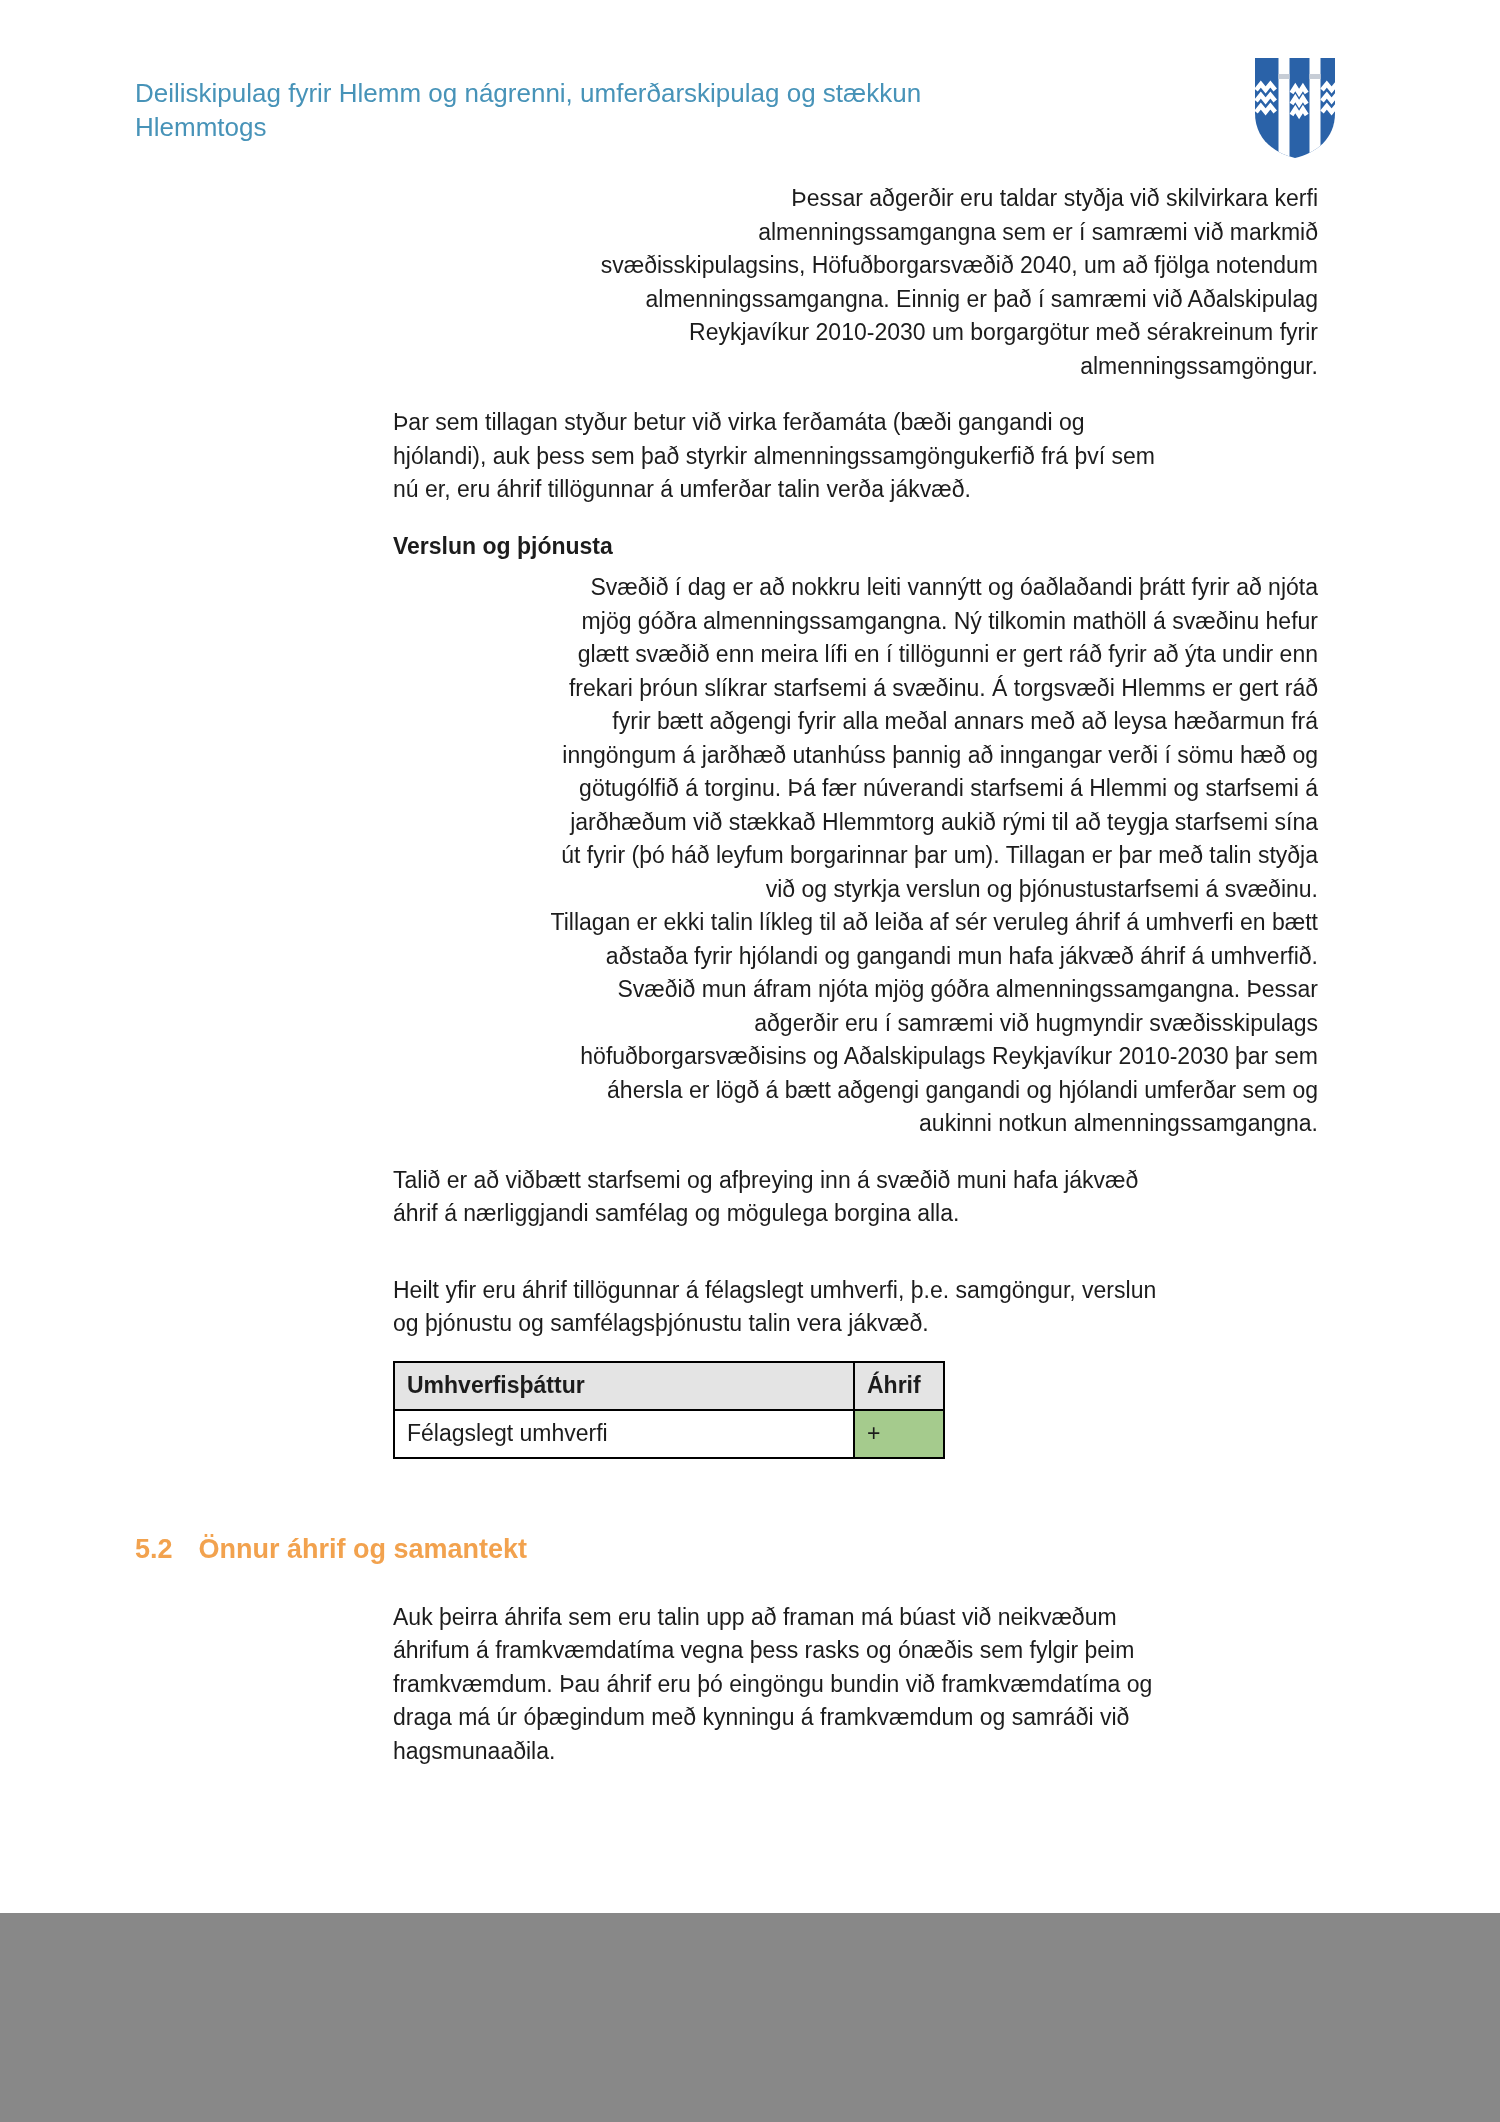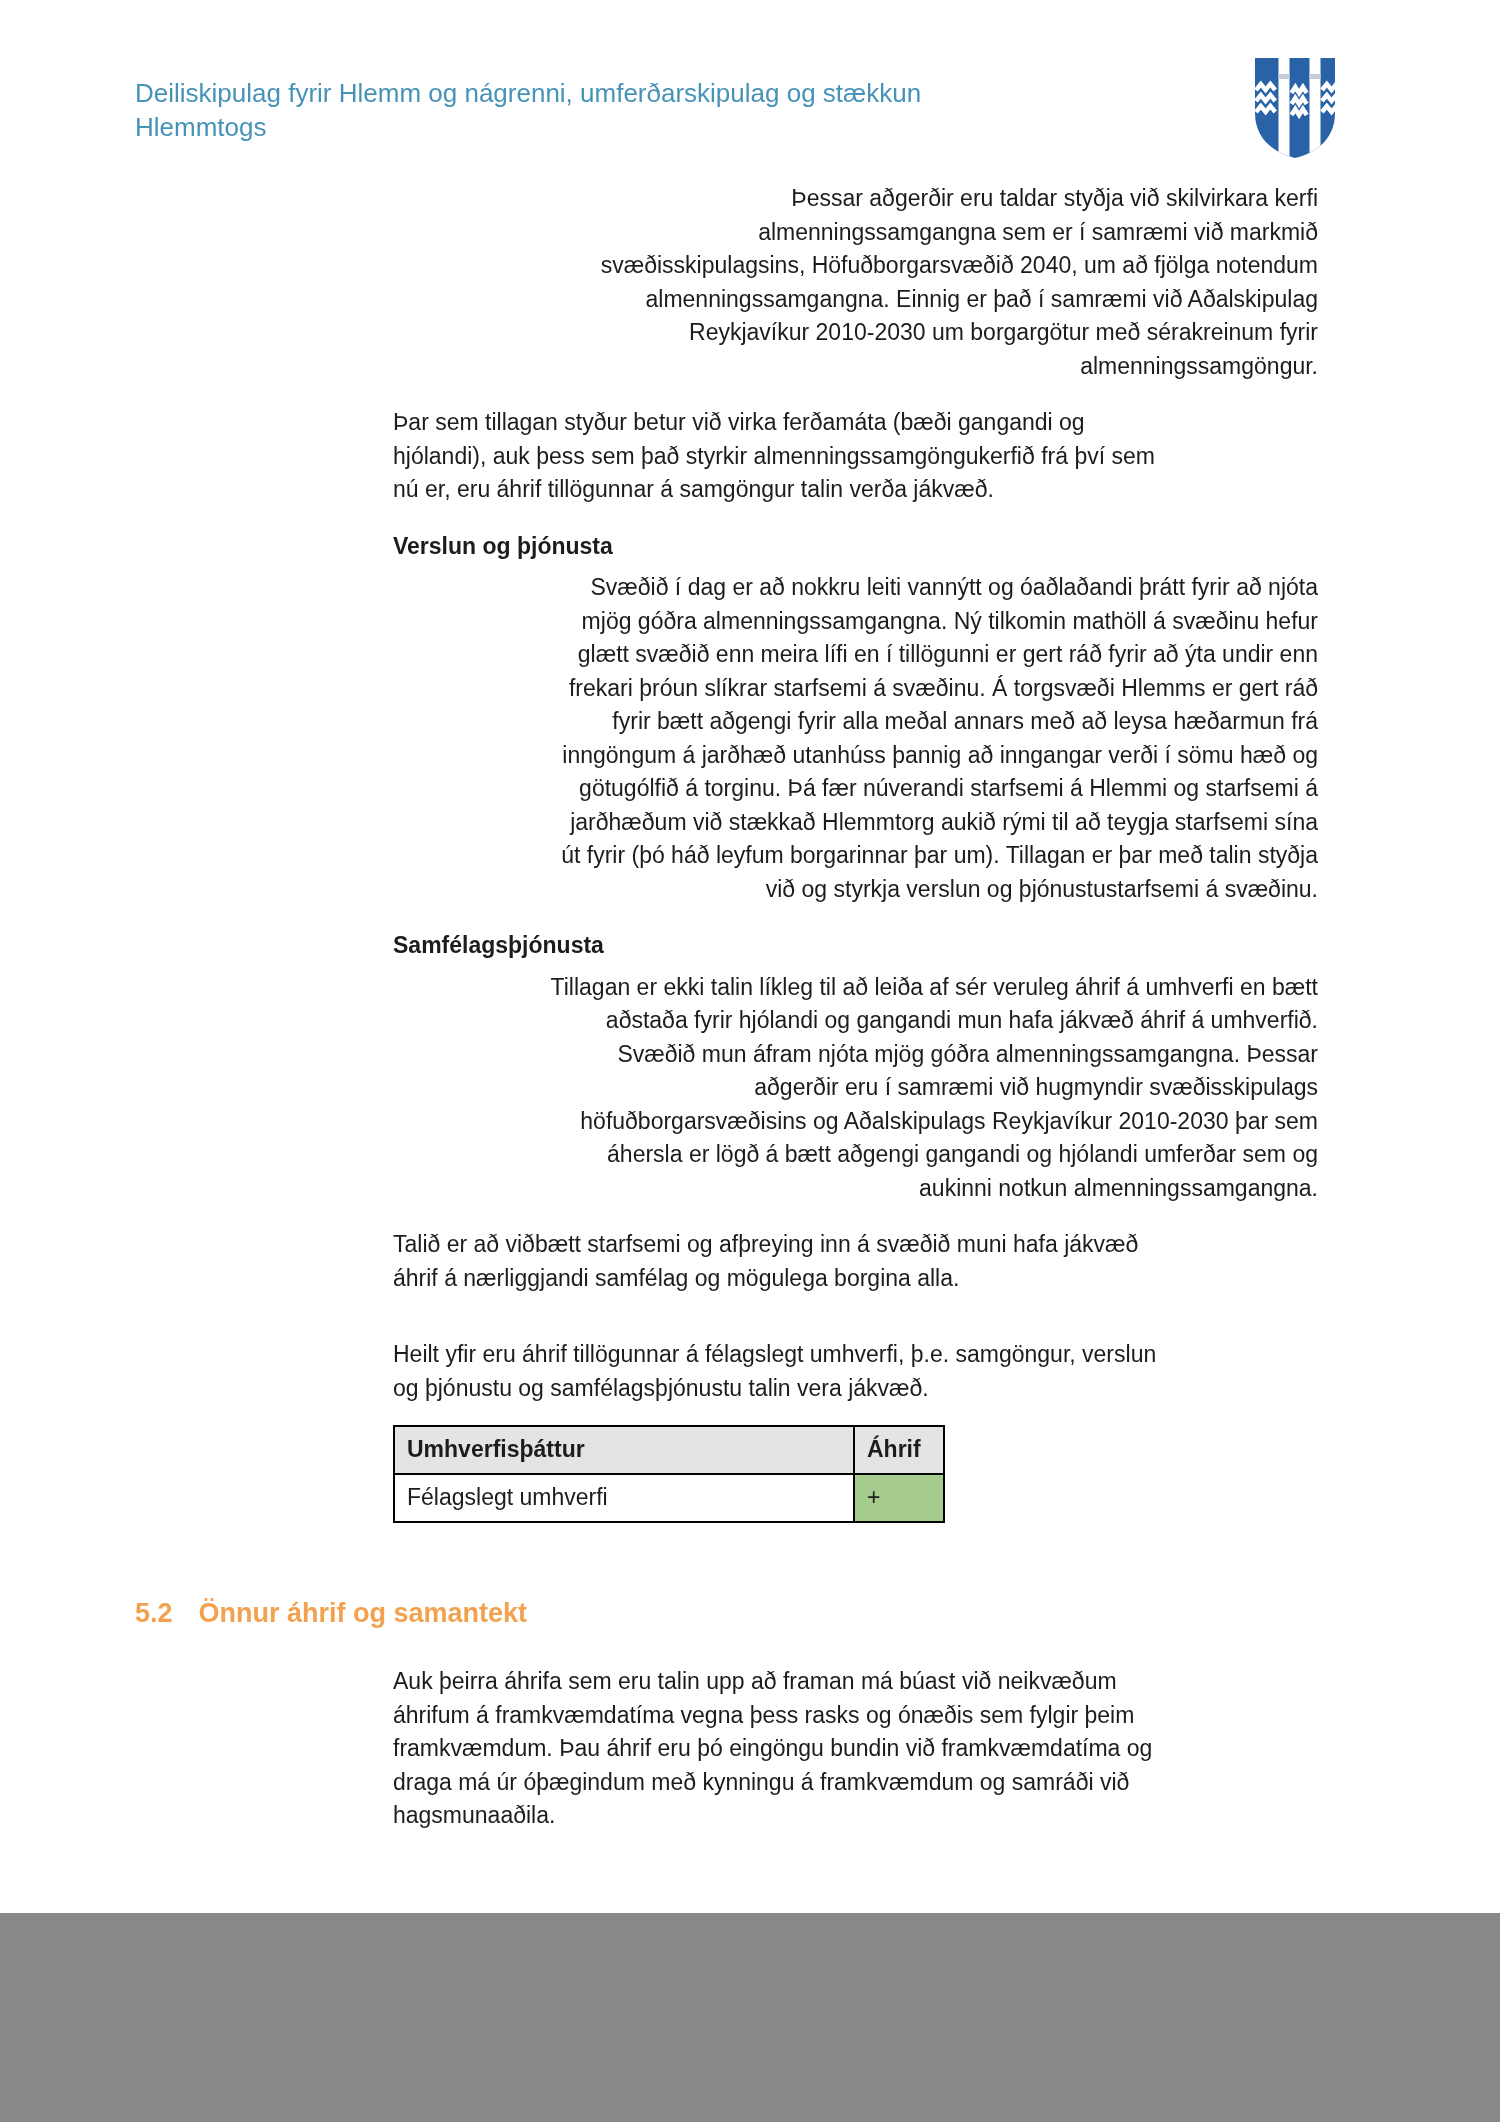--- a/index.html
+++ b/index.html
@@ -121,36 +121,35 @@
 
     <p class="para first">Þessar aðgerðir eru taldar styðja við skilvirkara kerfi
 almenningssamgangna sem er í samræmi við markmið
 svæðisskipulagsins, Höfuðborgarsvæðið 2040, um að fjölga notendum
 almenningssamgangna. Einnig er það í samræmi við Aðalskipulag
 Reykjavíkur 2010-2030 um borgargötur með sérakreinum fyrir
 almenningssamgöngur.</p>
 
     <p class="para">Þar sem tillagan styður betur við virka ferðamáta (bæði gangandi og
 hjólandi), auk þess sem það styrkir almenningssamgöngukerfið frá því sem
-nú er, eru áhrif tillögunnar á samgöngur talin verða jákvæð.</p>
+nú er, eru áhrif tillögunnar á umferðar talin verða jákvæð.</p>
 
     <h3 class="subheading">Verslun og þjónusta</h3>
 
     <p class="para first">Svæðið í dag er að nokkru leiti vannýtt og óaðlaðandi þrátt fyrir að njóta
 mjög góðra almenningssamgangna. Ný tilkomin mathöll á svæðinu hefur
 glætt svæðið enn meira lífi en í tillögunni er gert ráð fyrir að ýta undir enn
 frekari þróun slíkrar starfsemi á svæðinu. Á torgsvæði Hlemms er gert ráð
 fyrir bætt aðgengi fyrir alla meðal annars með að leysa hæðarmun frá
 inngöngum á jarðhæð utanhúss þannig að inngangar verði í sömu hæð og
 götugólfið á torginu. Þá fær núverandi starfsemi á Hlemmi og starfsemi á
 jarðhæðum við stækkað Hlemmtorg aukið rými til að teygja starfsemi sína
 út fyrir (þó háð leyfum borgarinnar þar um). Tillagan er þar með talin styðja
 við og styrkja verslun og þjónustustarfsemi á svæðinu.</p>
 
-    <h3 class="subheading">Samfélagsþjónusta</h3>
 
     <p class="para first">Tillagan er ekki talin líkleg til að leiða af sér veruleg áhrif á umhverfi en bætt
 aðstaða fyrir hjólandi og gangandi mun hafa jákvæð áhrif á umhverfið.
 Svæðið mun áfram njóta mjög góðra almenningssamgangna. Þessar
 aðgerðir eru í samræmi við hugmyndir svæðisskipulags
 höfuðborgarsvæðisins og Aðalskipulags Reykjavíkur 2010-2030 þar sem
 áhersla er lögð á bætt aðgengi gangandi og hjólandi umferðar sem og
 aukinni notkun almenningssamgangna.</p>
 
     <p class="para">Talið er að viðbætt starfsemi og afþreying inn á svæðið muni hafa jákvæð

